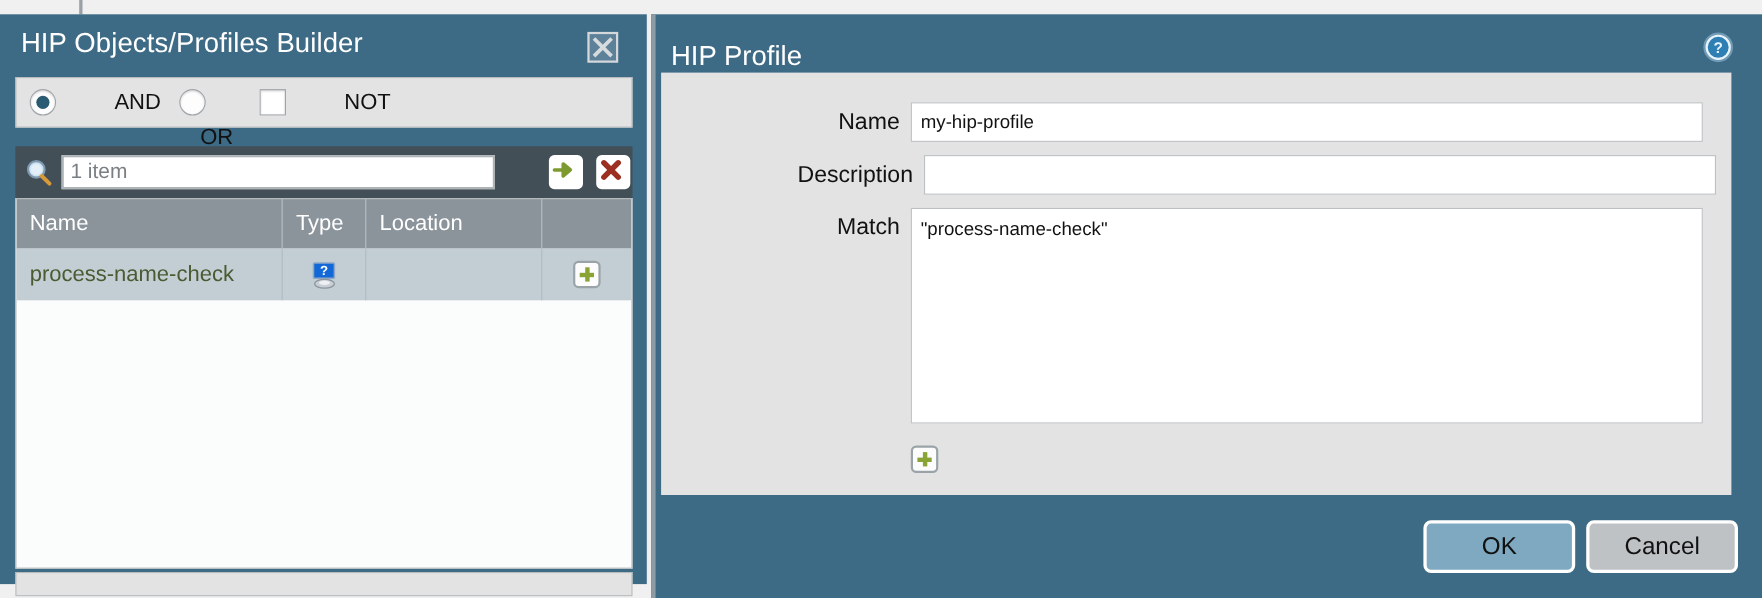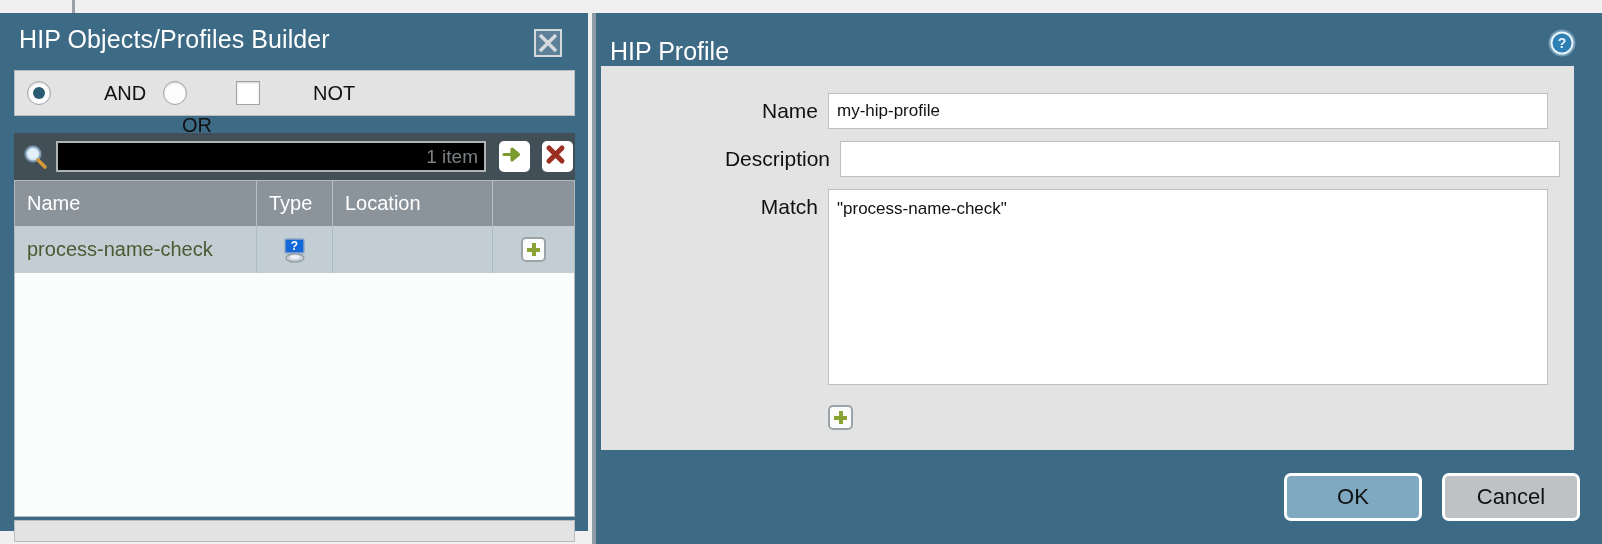--- a/index.html
+++ b/index.html
@@ -119,28 +119,27 @@
     box-sizing: border-box;
   }
   #search-icon-wrap {
     position: absolute;
     left: 7px; top: 10px;
     width: 28px; height: 28px;
   }
   #search-input {
     position: absolute;
     left: 42px; top: 8px;
-    width: 430px; height: 31px;
-    background: #000000;
+    width: 394px; height: 31px;
+    background: #ffffff;
     border: 2px solid #aeb3b6;
     box-sizing: border-box;
     font-family: "Liberation Sans", sans-serif;
     font-size: 19px;
     color: #7a7f83;
-    text-align: right;
     padding: 0 6px;
     outline: none;
   }
   #search-input::placeholder { color: #8b9094; opacity: 1; }
   .tool-btn {
     position: absolute;
     top: 8px;
     width: 31px; height: 31px;
     background: #ffffff;
     border-radius: 5px;
@@ -314,21 +313,21 @@
   .plus-btn::after {
     left: 8.5px; top: 4px;
     width: 4px; height: 13px;
   }
 
   
   #profile-actions {
     position: absolute;
     right: 22px; bottom: 23px;
     display: flex;
-    gap: 20px;
+    gap: 10px;
     margin-left: 39px;
   }
   .dlg-btn {
     height: 48px;
     min-width: 138px;
     border-radius: 7px;
     border: 3px solid #ffffff;
     box-sizing: border-box;
     font-family: "Liberation Sans", sans-serif;
     font-size: 22px;

